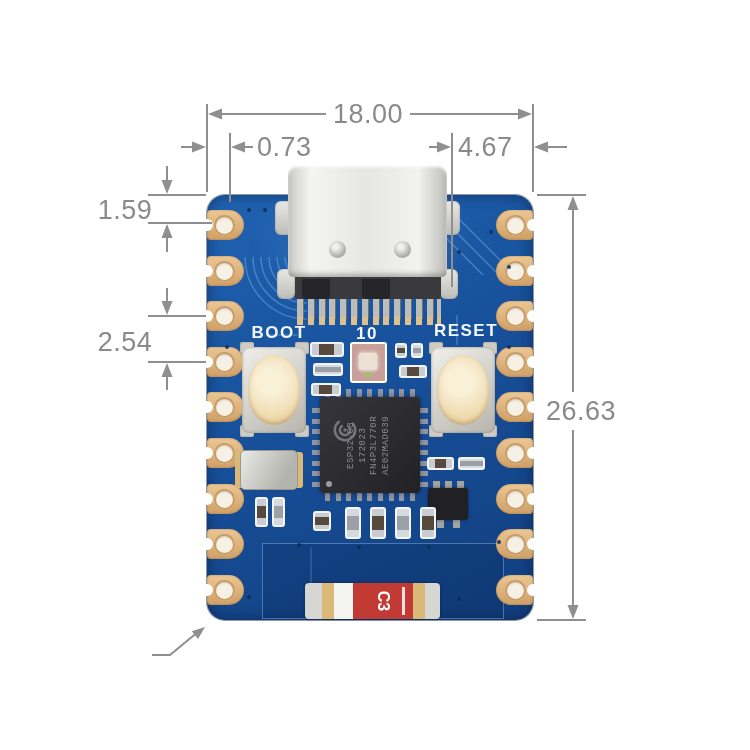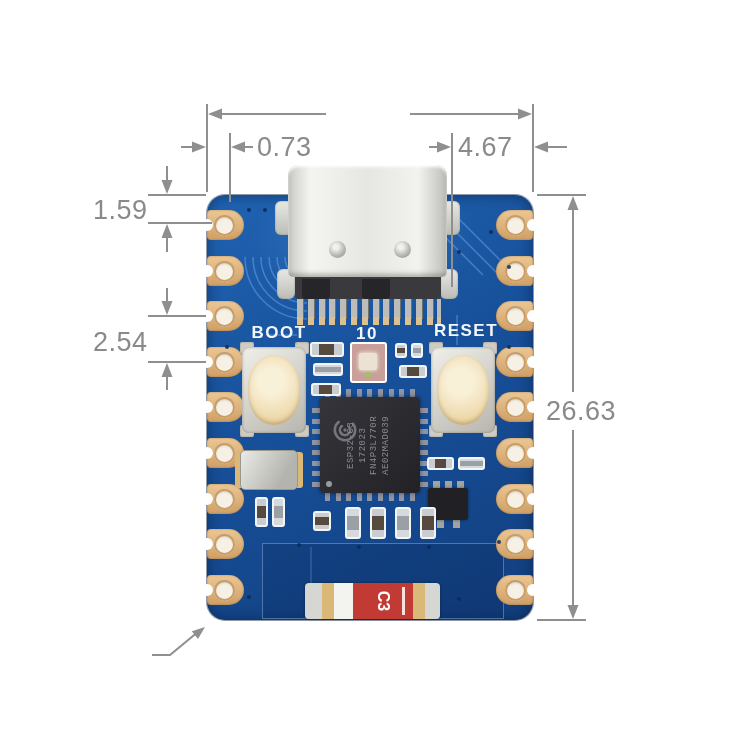--- a/index.html
+++ b/index.html
@@ -2,21 +2,21 @@
 <html><head>
 <meta charset="utf-8">
 <style>
   html,body{margin:0;padding:0;background:#fff;}
   .stage{position:relative;width:750px;height:750px;background:#ffffff;overflow:hidden;
          font-family:"Liberation Sans",sans-serif;}
   .abs{position:absolute;}
 
   
   .dim{position:absolute;color:#8a8a8a;font-size:27px;letter-spacing:.5px;white-space:nowrap;}
-  .dim.rt{text-align:left;}
+  .dim.rt{text-align:center;}
 
   
   .board{position:absolute;left:207px;top:195px;width:326px;height:425px;border-radius:18px;
     background:
       radial-gradient(160px 100px at 48% 10%, rgba(95,155,225,.38), transparent 70%),
       linear-gradient(155deg,#2063b2 0%,#17509a 45%,#123e7e 100%);
     box-shadow:0 0 0 1px rgba(8,28,60,.45), inset 0 0 14px rgba(5,20,45,.5);}
 
   
   .pad{position:absolute;width:37px;height:30px;background:linear-gradient(180deg,#ecc794,#cf9f66);
@@ -334,19 +334,20 @@
       <polygon points="167,194 161.5,180 172.5,180"></polygon>
       <polygon points="167,224 161.5,238 172.5,238"></polygon>
       <polygon points="167,315 161.5,301 172.5,301"></polygon>
       <polygon points="167,363 161.5,377 172.5,377"></polygon>
       <polygon points="573,196 567.5,210 578.5,210"></polygon>
       <polygon points="573,619 567.5,605 578.5,605"></polygon>
       <polygon points="205,627 198,639 191.8,631.3"></polygon>
     </g>
   </svg>
 
+  <div class="dim" style="left:326px;top:99px;width:84px;text-align:center">18.00</div>
   <div class="dim" style="left:257px;top:132px">0.73</div>
   <div class="dim" style="left:458px;top:132px">4.67</div>
   <div class="dim rt" style="left:93px;top:195px;width:64px">1.59</div>
   <div class="dim rt" style="left:93px;top:327px;width:64px">2.54</div>
   <div class="dim" style="left:546px;top:396px">26.63</div>
 
 </div>
 
 </body></html>

